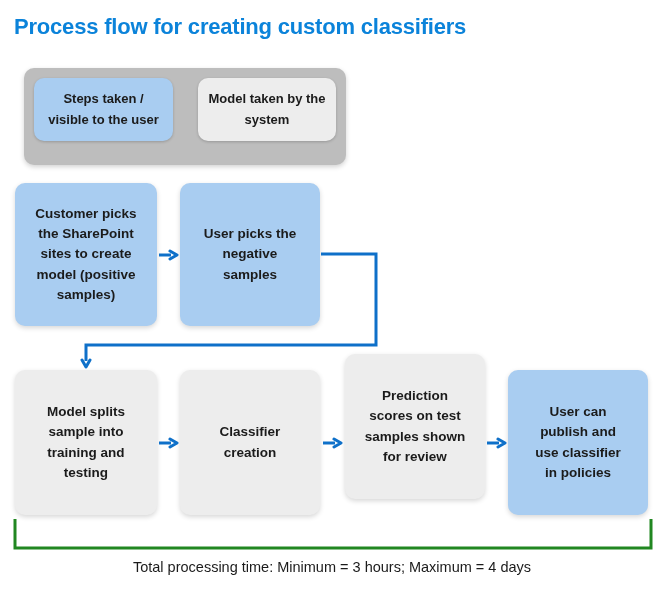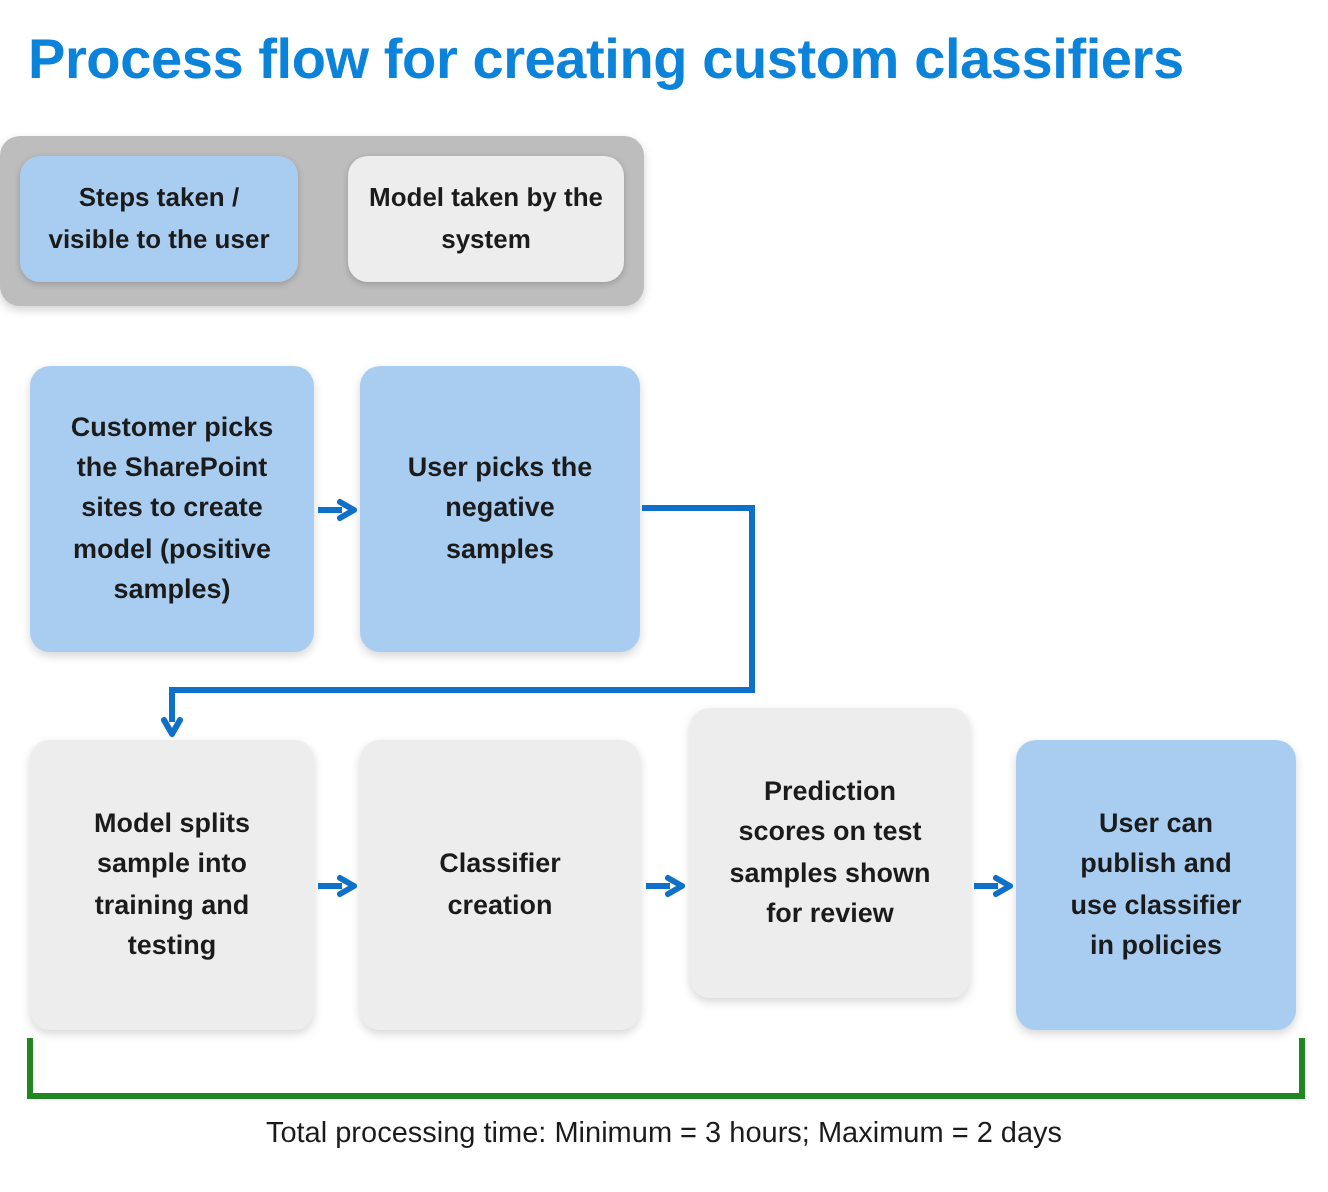--- a/index.html
+++ b/index.html
@@ -9,31 +9,31 @@
     height: 596px;
     background: #ffffff;
     font-family: "Liberation Sans", sans-serif;
     overflow: hidden;
   }
   .page-title {
     position: absolute;
     left: 14px;
     top: 14px;
     margin: 0;
-    font-size: 28px;
+    font-size: 22px;
     font-weight: 700;
     letter-spacing: -0.2px;
     color: var(--title-blue, #0B83DA);
   }
   .legend {
     position: absolute;
-    left: 0;
+    left: 24px;
     top: 68px;
     width: 322px;
-    height: 85px;
+    height: 97px;
     background: var(--legend-bg, #BDBDBD);
     border-radius: 10px;
     box-shadow: 0 2px 5px rgba(0,0,0,0.18);
   }
   .node {
     position: absolute;
     display: flex;
     align-items: center;
     justify-content: center;
     text-align: center;
@@ -159,15 +159,15 @@
       </marker>
     </defs>
     <path class="flow-arrow" d="M159,255 H171" marker-end="url(#ah)"></path>
     <path class="flow-arrow" d="M321,254 H376 V345 H86 V361" marker-end="url(#ah)"></path>
     <path class="flow-arrow" d="M159,443 H171" marker-end="url(#ah)"></path>
     <path class="flow-arrow" d="M323,443 H335" marker-end="url(#ah)"></path>
     <path class="flow-arrow" d="M487,443 H499" marker-end="url(#ah)"></path>
     <path class="bracket" d="M15,519 V548 H651 V519"></path>
   </svg>
 
-  <div class="footer-note">Total processing time: Minimum = 3 hours; Maximum = 2 days</div>
+  <div class="footer-note">Total processing time: Minimum = 3 hours; Maximum = 4 days</div>
 
 </div>
 
 </body></html>

